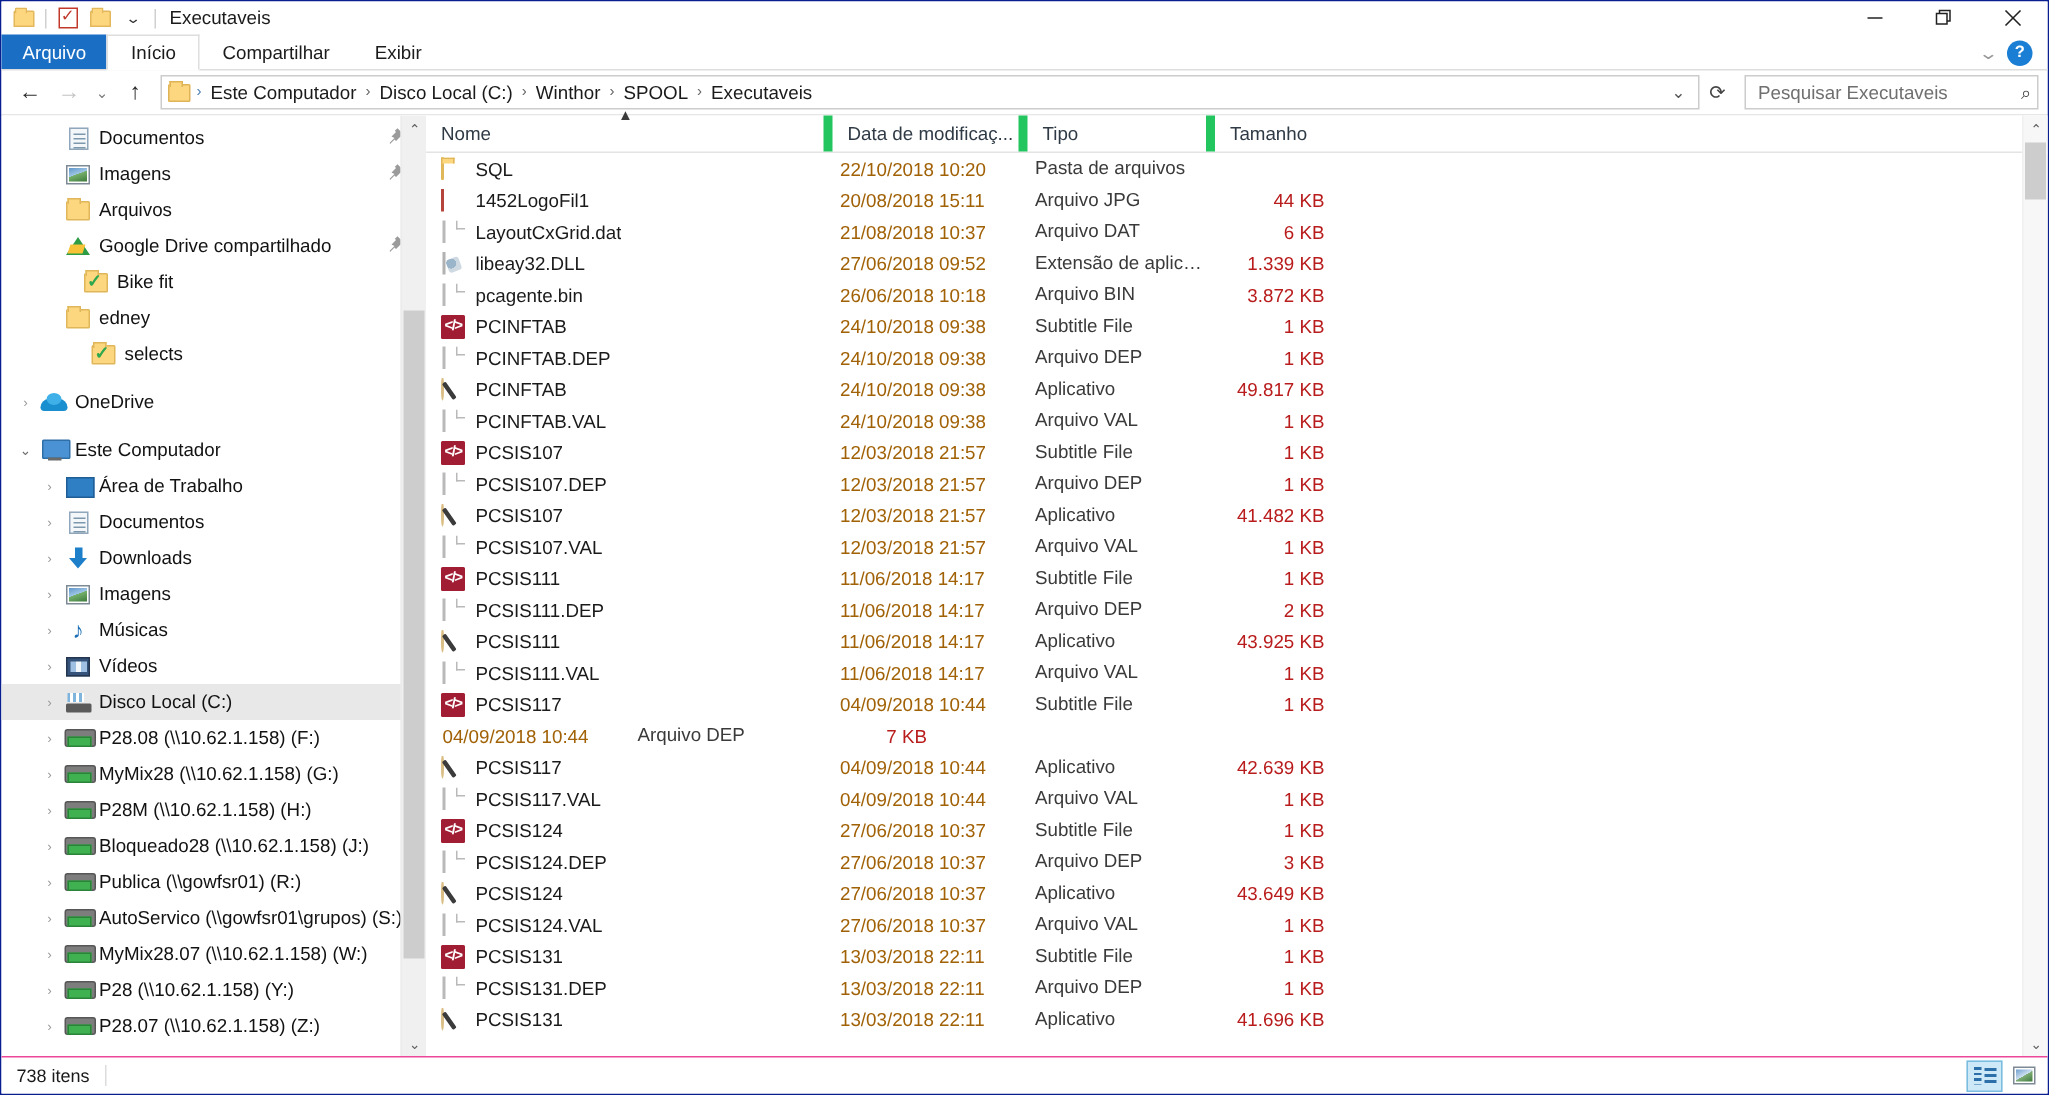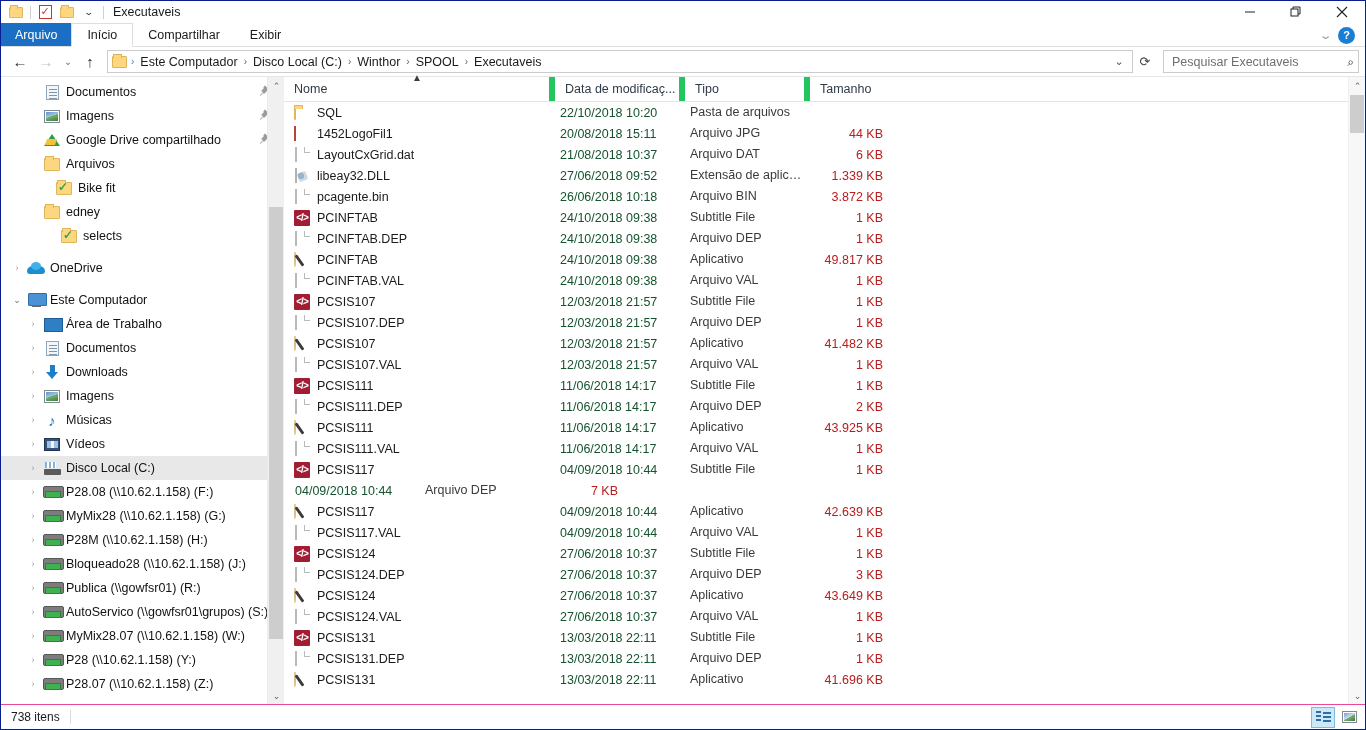--- a/index.html
+++ b/index.html
@@ -388,21 +388,21 @@
     position: relative;
   }
   .row {
     height: 21px;
     display: flex; align-items: center;
     font-size: 12.5px; color: #1a1a1a;
     white-space: nowrap;
   }
   .cell { display: flex; align-items: center; overflow: hidden; }
   .cell.name { width: 265px; flex: 0 0 265px; padding-left: 10px; gap: 7px; }
-  .cell.date { width: 130px; flex: 0 0 130px; padding-left: 11px; color: #14532d; }
+  .cell.date { width: 130px; flex: 0 0 130px; padding-left: 11px; color: #a16207; }
   .cell.type { width: 125px; flex: 0 0 125px; padding-left: 11px; color: #3a3a3a;
                text-overflow: ellipsis; display: block; line-height: 21px; }
   .cell.size { width: 87px;  flex: 0 0 87px;  justify-content: flex-end; padding-right: 8px; color: #b91c1c; }
   .fname { overflow: hidden; text-overflow: ellipsis; }
 
   
   .fi { width: 16px; height: 16px; flex: 0 0 16px; position: relative; }
   .fi-folder {
     width: 16px; height: 12px; background: #fcd77f;
     border: 1px solid #e0b65a; border-radius: 1px; margin-top: 3px;
@@ -609,33 +609,33 @@
               <span class="ico-pic"></span>
             </span>
             <span class="lbl">Imagens</span>
             <span class="pin" style="transform: none;"><svg width="11" height="11" viewBox="0 0 11 11">
                 <path d="M2 6 L5 3 L4.2 2.2 L6 0.5 L10.5 5 L8.8 6.8 L8 6 L5 9 L4 8 L1 11 L0.8 10.2 L4 7 Z" fill="#9b9b9b"></path>
               </svg></span>
           </div>
           <div class="navrow" style="padding-left: 24px;">
             <span class="nav-exp"></span>
             <span class="nav-ico">
+              <span class="ico-folder"></span>
+            </span>
+            <span class="lbl">Arquivos</span>
+          </div>
+          <div class="navrow" style="padding-left: 24px;">
+            <span class="nav-exp"></span>
+            <span class="nav-ico">
               <span class="ico-gdrive"></span>
             </span>
             <span class="lbl">Google Drive compartilhado</span>
             <span class="pin" style="transform: none;"><svg width="11" height="11" viewBox="0 0 11 11">
                 <path d="M2 6 L5 3 L4.2 2.2 L6 0.5 L10.5 5 L8.8 6.8 L8 6 L5 9 L4 8 L1 11 L0.8 10.2 L4 7 Z" fill="#9b9b9b"></path>
               </svg></span>
-          </div>
-          <div class="navrow" style="padding-left: 24px;">
-            <span class="nav-exp"></span>
-            <span class="nav-ico">
-              <span class="ico-folder"></span>
-            </span>
-            <span class="lbl">Arquivos</span>
           </div>
           <div class="navrow" style="padding-left: 36px;">
             <span class="nav-exp"></span>
             <span class="nav-ico">
               <span class="ico-folder sync"></span>
             </span>
             <span class="lbl">Bike fit</span>
           </div>
           <div class="navrow" style="padding-left: 24px;">
             <span class="nav-exp"></span>

